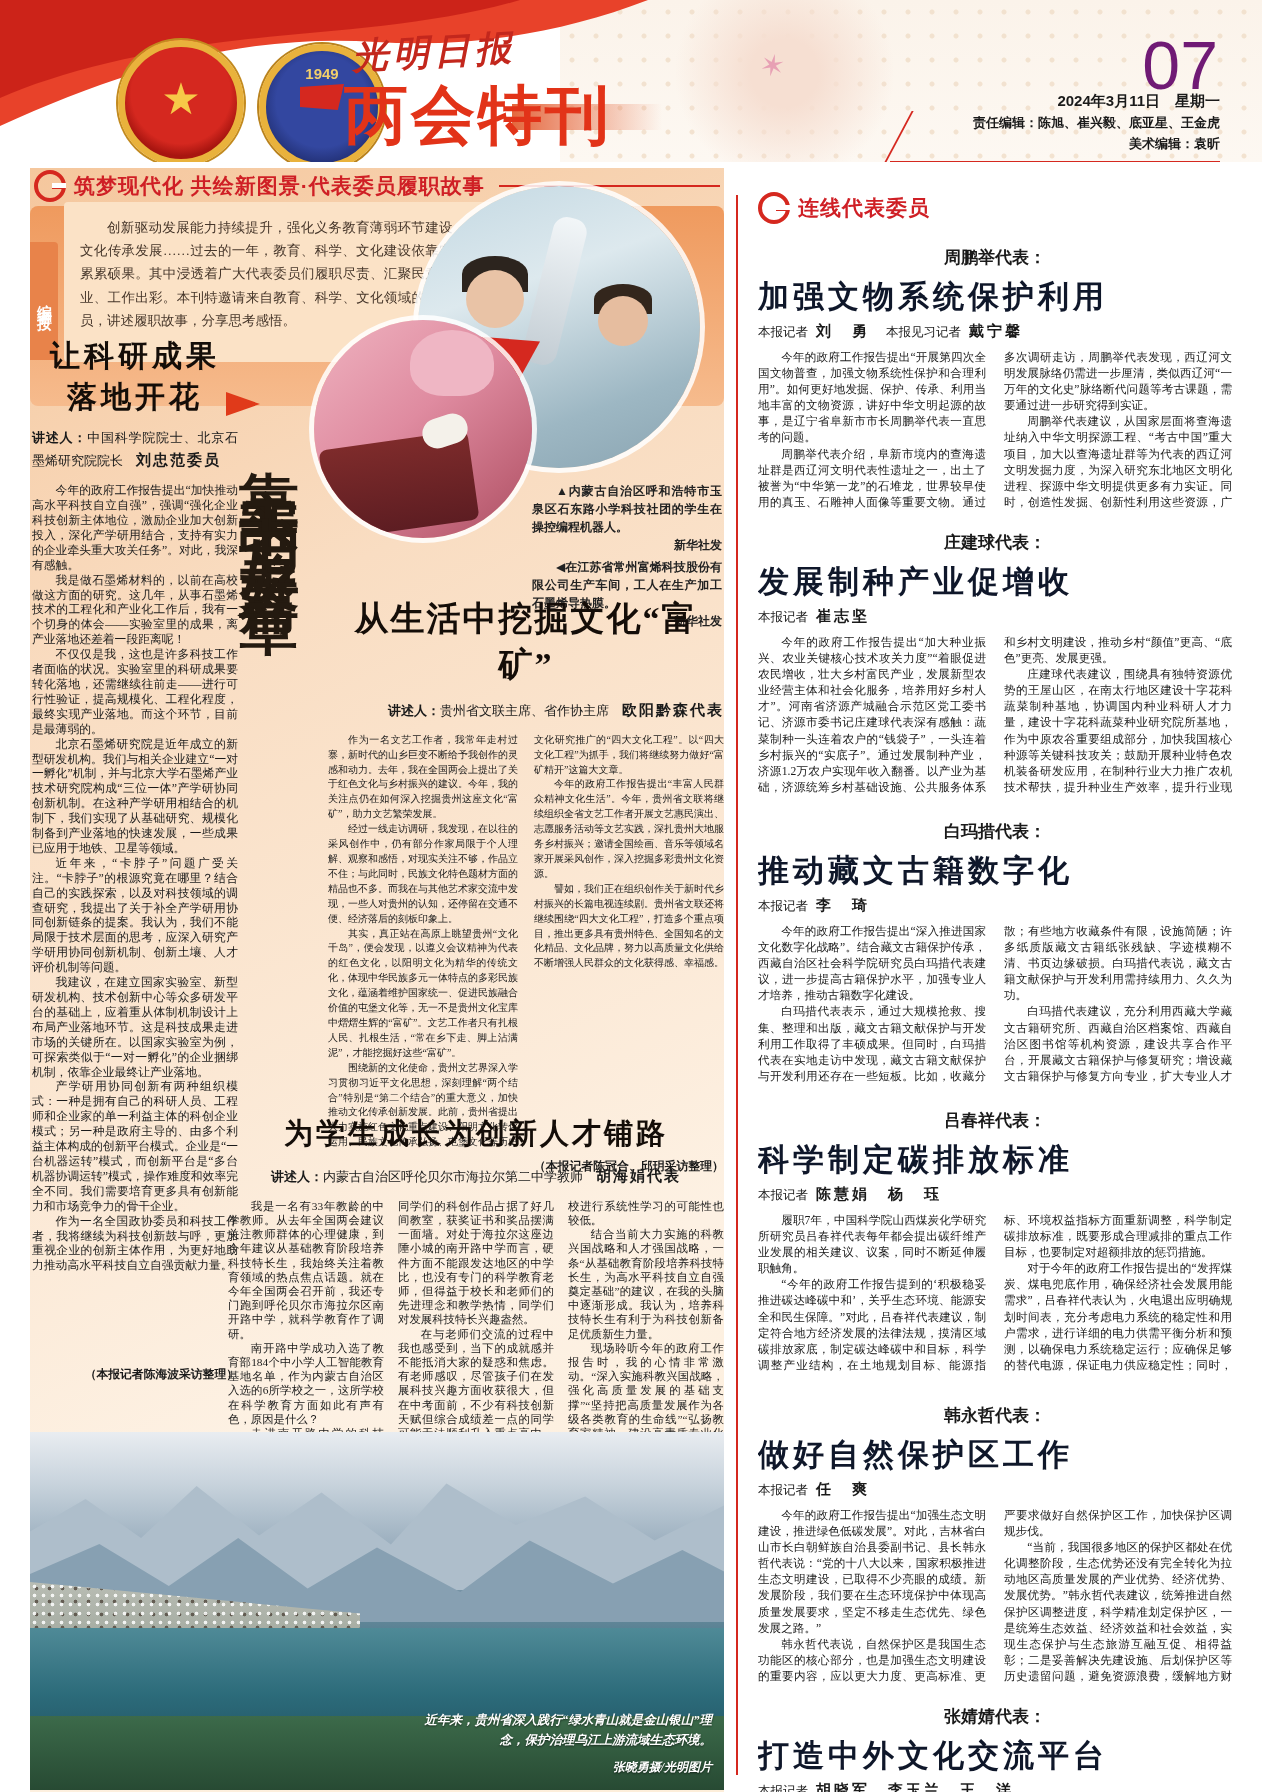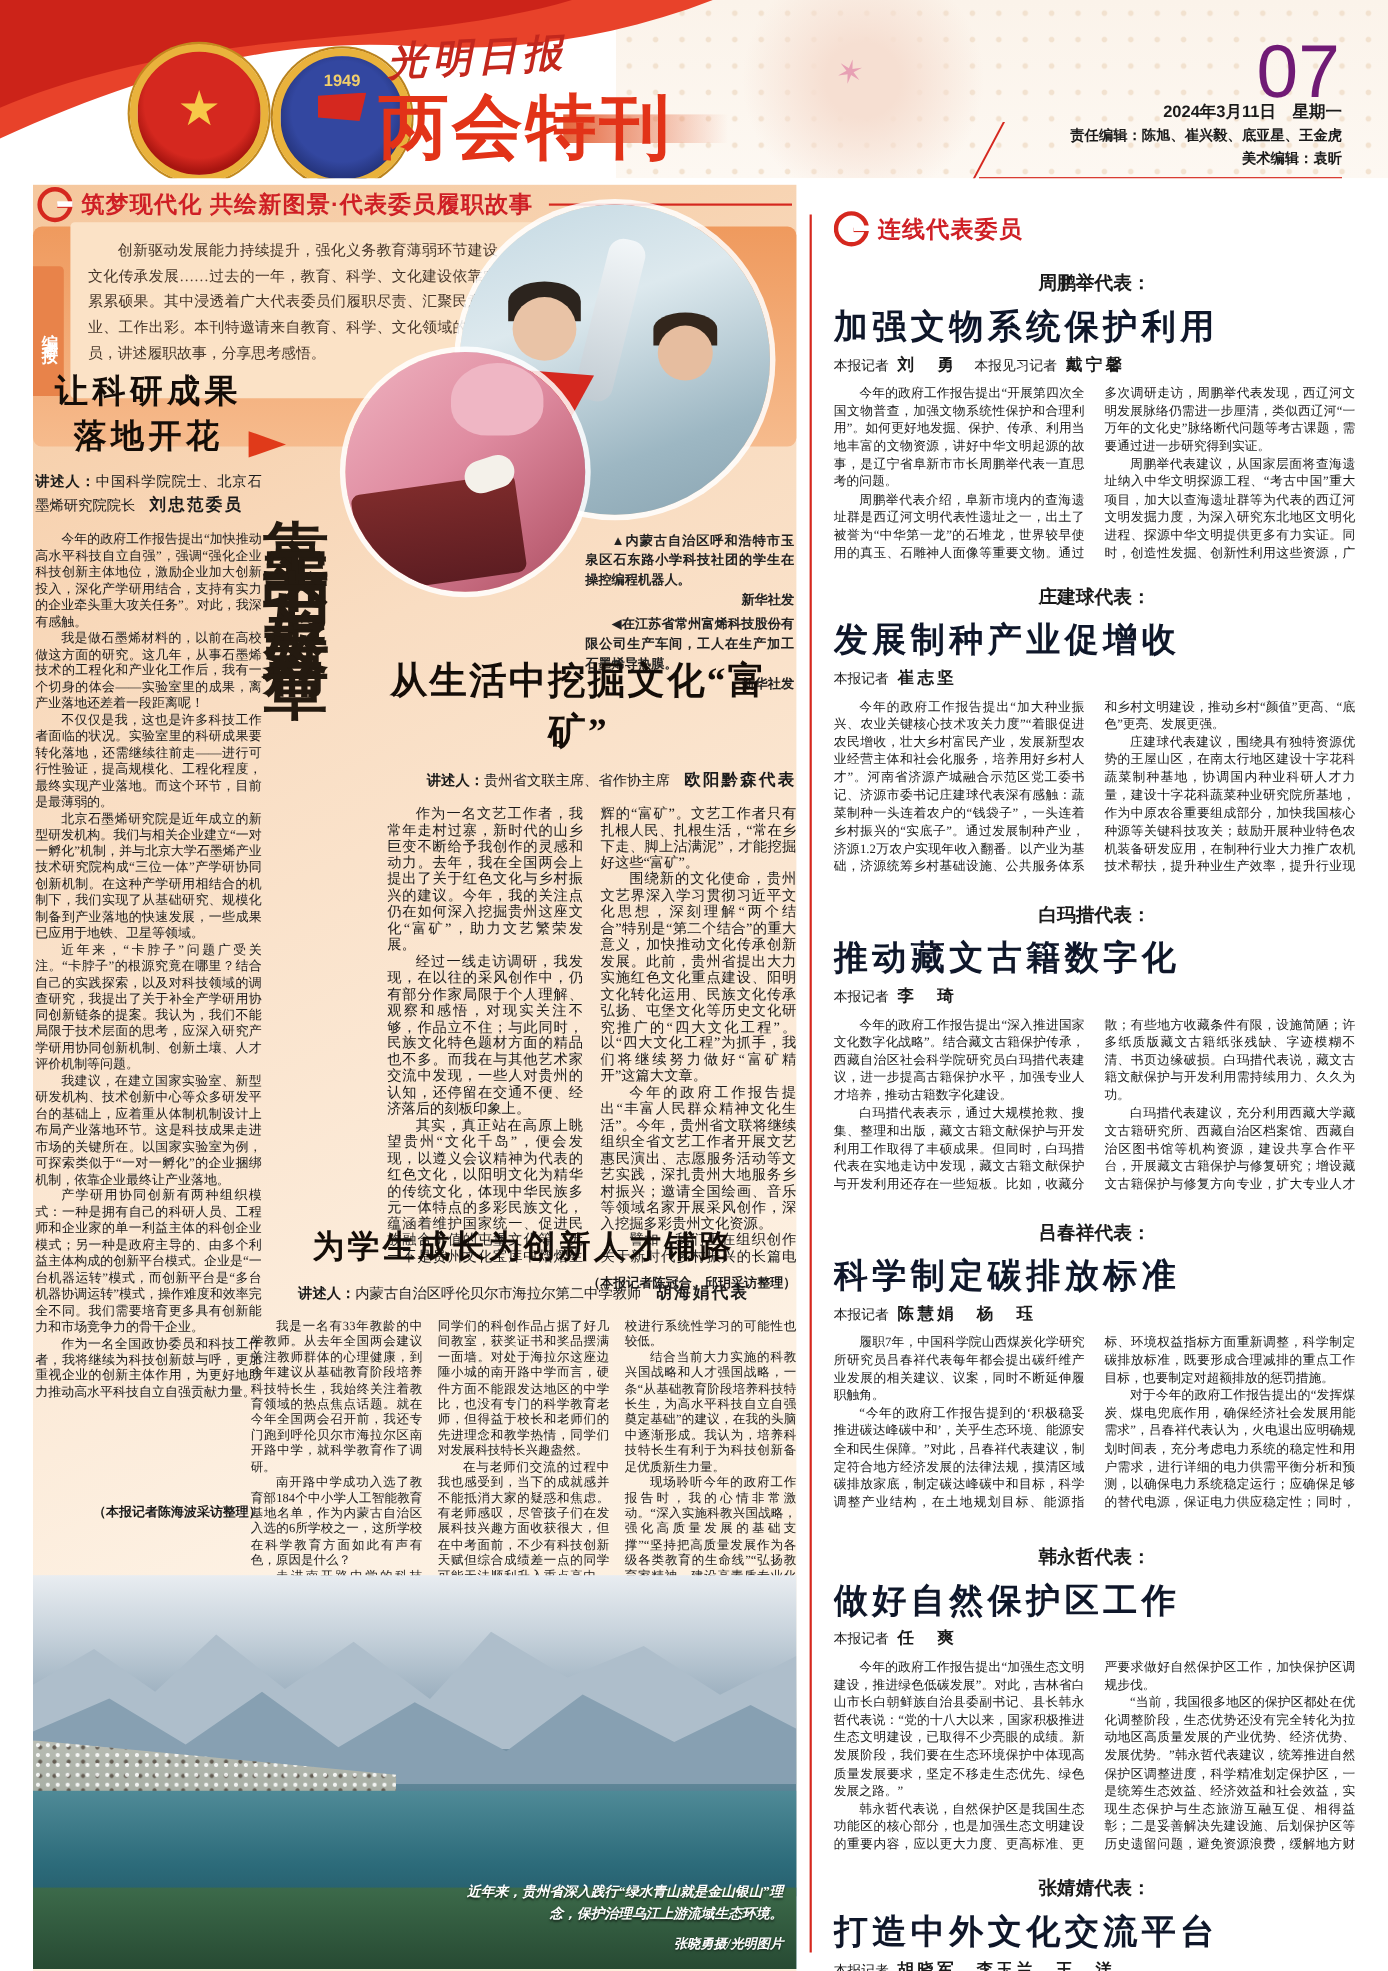--- a/index.html
+++ b/index.html
@@ -12,21 +12,21 @@
       radial-gradient(circle at 32% 45%, #f6dfd2 0 34px, rgba(246,223,210,0) 110px),
       radial-gradient(circle, rgba(240,221,200,.8) 2px, rgba(0,0,0,0) 3px),
       linear-gradient(180deg,#fbf3ea,#fdf8f2);
     background-size:auto,24px 24px,auto;}
   .ceil-star{position:absolute;left:760px;top:48px;font-size:30px;color:#e7a0b4;transform:rotate(12deg);}
   .flag-svg{position:absolute;left:0;top:0;}
   .emblem{position:absolute;border-radius:50%;}
   .emb-nat{left:118px;top:40px;width:112px;height:112px;background:radial-gradient(circle at 50% 42%,#d5281f 58%,#a81510 72%);
     border:7px solid #e9b23c;box-shadow:0 0 0 2px #c28a1f;display:flex;align-items:center;justify-content:center;}
   .emb-nat .star{color:#f7c948;font-size:44px;line-height:1;margin-top:-6px;}
-  .emb-cppcc{left:248px;top:44px;width:112px;height:112px;background:radial-gradient(circle at 50% 45%,#3347a0 55%,#1f2c6e 80%);
+  .emb-cppcc{left:259px;top:44px;width:112px;height:112px;background:radial-gradient(circle at 50% 45%,#3347a0 55%,#1f2c6e 80%);
     border:7px solid #e9b23c;box-shadow:0 0 0 2px #b9821d;display:flex;flex-direction:column;align-items:center;}
   .emb-cppcc .yr{color:#f2cf6b;font-weight:700;font-size:15px;margin-top:14px;font-family:"Liberation Sans",sans-serif;}
   .emb-cppcc .flagbit{width:44px;height:26px;background:#d5281f;clip-path:polygon(0 12%,100% 0,86% 100%,0 88%);margin-top:2px;}
   .masthead{position:absolute;left:352px;top:28px;font-size:36px;font-weight:700;font-style:italic;
     color:#c3271d;letter-spacing:5px;transform:rotate(-3deg);}
   .hdr-strip{position:absolute;left:512px;top:104px;width:150px;height:26px;
     background:linear-gradient(90deg,#e4673d,rgba(228,103,61,0));}
   .edition{position:absolute;left:344px;top:72px;font-size:64px;font-weight:900;color:#e23318;
     letter-spacing:3px;font-family:"Liberation Sans",sans-serif;}
   .pageno{position:absolute;right:44px;top:26px;font-size:68px;color:#701a75;
@@ -79,21 +79,21 @@
   .byline .lbl{font-weight:700;}
   .byline .nm{font-weight:700;font-size:15px;letter-spacing:2px;}
   .a1-body{height:872px;overflow:hidden;font-size:11.8px;line-height:14.9px;}
   
   .vert-head{position:absolute;left:206px;top:256px;height:692px;writing-mode:vertical-rl;text-orientation:upright;
     font-size:60px;font-weight:900;letter-spacing:15px;color:#241a10;line-height:1.1;}
   
   .a2{position:absolute;left:298px;top:428px;width:396px;}
   .a2-title{font-size:34px;font-weight:900;letter-spacing:2px;text-align:center;color:#140d08;}
   .a2 .byline{text-align:right;}
-  .a2-body{height:424px;overflow:hidden;font-size:13px;line-height:14.9px;column-count:2;column-gap:16px;column-fill:auto;margin-left:24px;}
+  .a2-body{height:424px;overflow:hidden;font-size:10px;line-height:14.9px;column-count:2;column-gap:16px;column-fill:auto;}
   
   .a3{position:absolute;left:198px;top:946px;width:496px;}
   .a3-title{font-size:29px;font-weight:900;letter-spacing:3px;text-align:center;color:#140d08;}
   .a3 .byline{text-align:center;}
   .a3-body{height:256px;overflow:hidden;font-size:11.4px;line-height:14.2px;column-count:3;column-gap:14px;column-fill:auto;}
   
   .photo{position:absolute;left:0;top:1264px;width:694px;height:358px;overflow:hidden;
     background:linear-gradient(180deg,#e9edf1 0%,#c9d4dd 14%,#9fb2c1 30%,#7d97a9 42%,#5a8294 55%,#35717f 72%,#2e6a79 88%,#3a7486 100%);font-style:italic;}
   .mtn1{position:absolute;left:0;top:28px;width:694px;height:130px;background:#aebecb;
     clip-path:polygon(0 100%,0 55%,8% 30%,16% 60%,24% 20%,33% 58%,42% 25%,52% 65%,60% 18%,70% 50%,80% 28%,90% 62%,100% 35%,100% 100%);}

